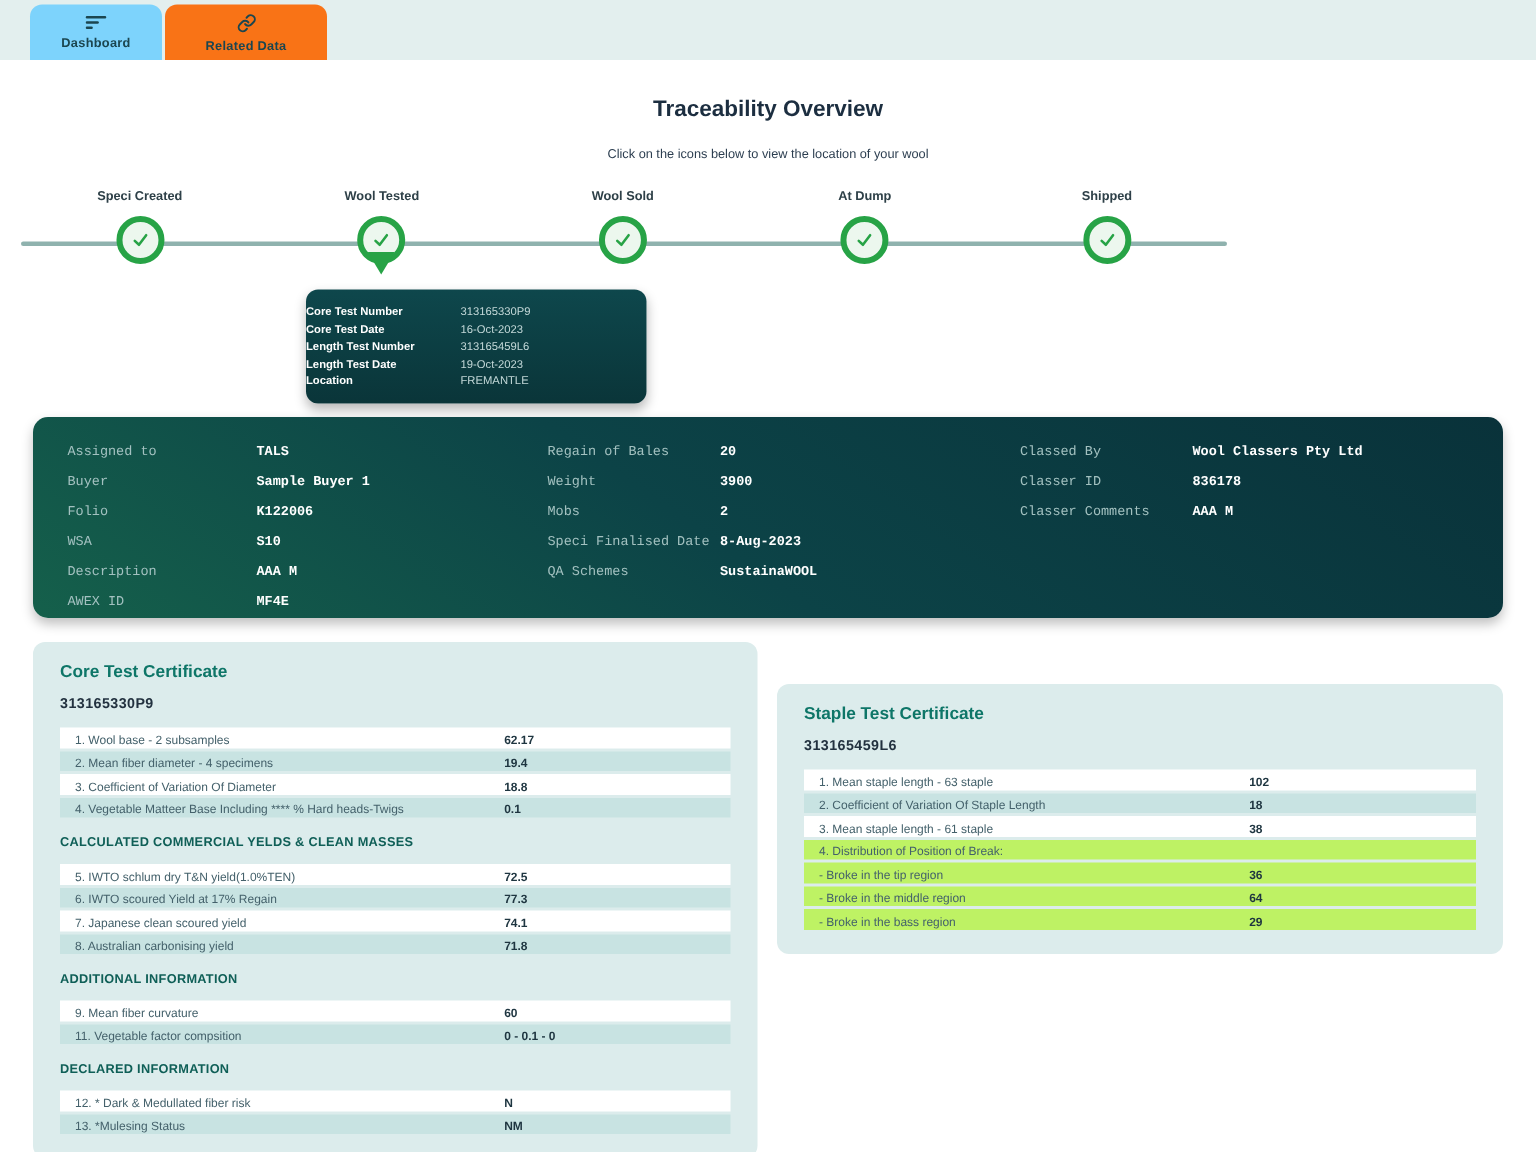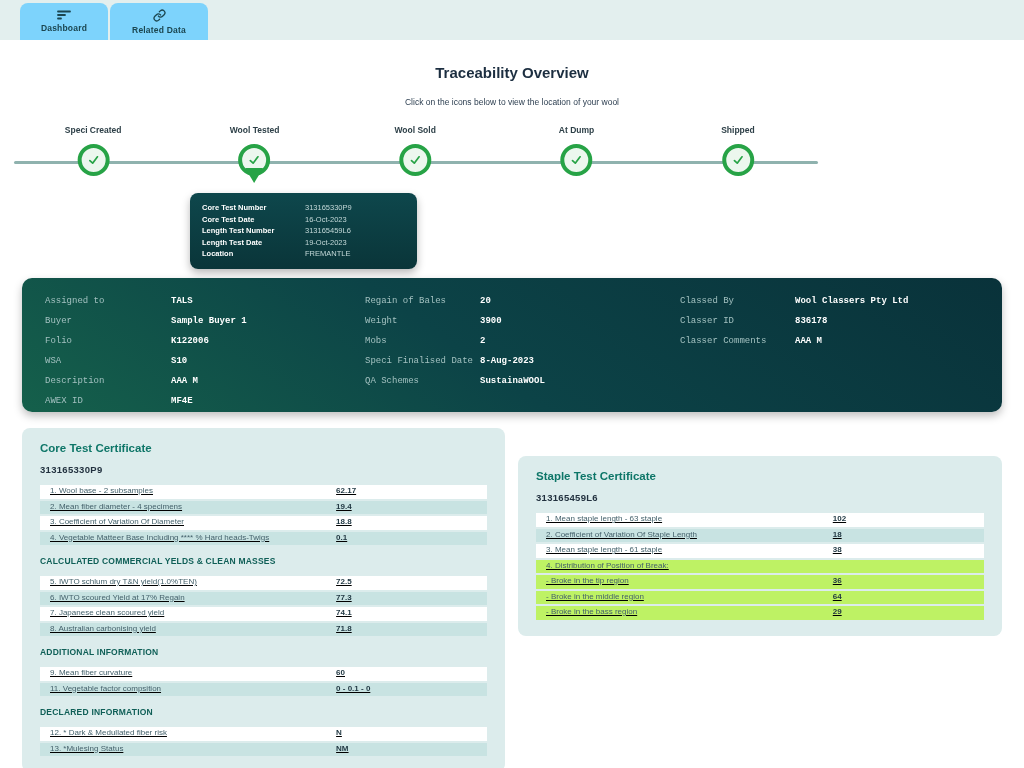--- a/index.html
+++ b/index.html
@@ -2,57 +2,57 @@
 <html><head>
 <meta charset="utf-8">
 <style>
   * { margin:0; padding:0; box-sizing:border-box; }
   html,body { width:1024px; height:768px; background:#fff; font-family:"Liberation Sans", sans-serif; position:relative; overflow:hidden; }
 
   
   .topbar { position:absolute; top:0; left:0; width:1024px; height:40px; background:#e3efee; display:flex; align-items:flex-end; padding-left:20px; }
   .tab { width:88px; height:37px; display:flex; flex-direction:column; align-items:center; justify-content:center; gap:3px; border-radius:8px 8px 0 0; cursor:pointer; margin-right:2px; }
   .tab.active { background:#7dd3fc; }
-  .tab.inactive { background:#7dd3fc; width:98px; }
+  .tab.inactive { background:#f97316; width:108px; }
   .tab-label { font-size:8.5px; font-weight:bold; color:#1b4650; letter-spacing:.2px; }
   .tab-icon svg { display:block; }
 
   
   .page-title { position:absolute; top:64px; left:0; width:1024px; text-align:center; font-size:15px; font-weight:bold; color:#1c2e40; }
   .page-subtitle { position:absolute; top:97px; left:0; width:1024px; text-align:center; font-size:8.5px; color:#2c3e50; }
 
   
   .timeline { position:absolute; top:125px; left:0; width:832px; height:75px;text-align:right; }
   .timeline-line { position:absolute; top:36px; left:14px; right:14px; height:3px; background:#8fb2ae; border-radius:2px; }
   .step { position:absolute; top:0; transform:translateX(-50%); display:flex; flex-direction:column; align-items:center; }
   .step-label { font-size:8.5px; font-weight:600; color:#2e4048; white-space:nowrap; margin-bottom:9px; }
   .step-circle { position:relative; width:32px; height:32px; border-radius:50%; background:#ecf7ee; border:4.5px solid #27a346; display:flex; align-items:center; justify-content:center; z-index:2; }
   .step.pin .step-circle::after { content:""; position:absolute; left:50%; top:20px; transform:translateX(-50%); border-left:9px solid transparent; border-right:9px solid transparent; border-top:15px solid #27a346; z-index:-1; }
 
   
-  .tooltip { position:absolute; top:193px; left:190px; width:227px; background:linear-gradient(180deg,#0e474c 0%, #0a3539 100%); border-radius:8px; padding:9px 12px; box-shadow:0 4px 8px rgba(0,0,0,.28); }
+  .tooltip { position:absolute; top:193px; left:204px; width:227px; background:linear-gradient(180deg,#0e474c 0%, #0a3539 100%); border-radius:8px; padding:9px 0; box-shadow:0 4px 8px rgba(0,0,0,.28); }
   .tt-row { display:flex; line-height:11.5px; }
   .tt-label { width:103px; font-size:7.5px; font-weight:bold; color:#ffffff; }
   .tt-value { font-size:7.5px; color:#c3d8d8; }
 
   
   .panel { position:absolute; top:278px; left:22px; width:980px; height:134px; border-radius:10px; background:linear-gradient(35deg, #15604b 0%, #0c4347 45%, #09323a 100%); box-shadow:0 4px 8px rgba(0,0,0,.25); display:grid; grid-template-columns:320px 315px 1fr; padding:13px 0 0 23px;font-family:Liberation Mono, monospace; }
   .field { display:flex; height:20px; align-items:center; }
   .field-label { width:126px; font-size:9px; color:#a3c1c0; }
   .field-value { font-size:9px; font-weight:bold; color:#ffffff; }
   .panel-col:nth-child(2) .field-label, .panel-col:nth-child(3) .field-label { width:115px; }
 
   
   .card { position:absolute; top:428px; background:#dcecec; border-radius:8px; padding:14px 18px; }
   .card.core { left:22px; width:483px; }
   .card.staple { left:518px; width:484px;margin-top:28px; }
   .card-title { font-size:11.5px; font-weight:bold; color:#0e7668; }
   .card-number { margin-top:10px; font-size:9.5px; font-weight:bold; color:#22313f; letter-spacing:.3px; }
   .rows { margin-top:10px; }
-  .t-row { display:flex; align-items:flex-start; min-height:13.5px; margin-bottom:2px; padding:1px 10px; background:#ffffff; font-size:8px;text-decoration:underline; }
+  .t-row { display:flex; align-items:flex-end; min-height:13.5px; margin-bottom:2px; padding:1px 10px; background:#ffffff; font-size:8px; }
   .t-row .t-label { flex:1; color:#44616b; }
   .t-row .t-value { width:33%; color:#1e3540; font-weight:600; }
   .rows .t-row:nth-child(even) { background:#c8e3e2; }
   .staple-rows .t-row:nth-child(n+4) { background:#bef264; }
   .sec-heading { margin:11px 0 0 0; font-size:8.5px; font-weight:bold; color:#0f5f57; letter-spacing:.2px; }
 </style>
 </head>
 <body>
 
 <div class="topbar">

